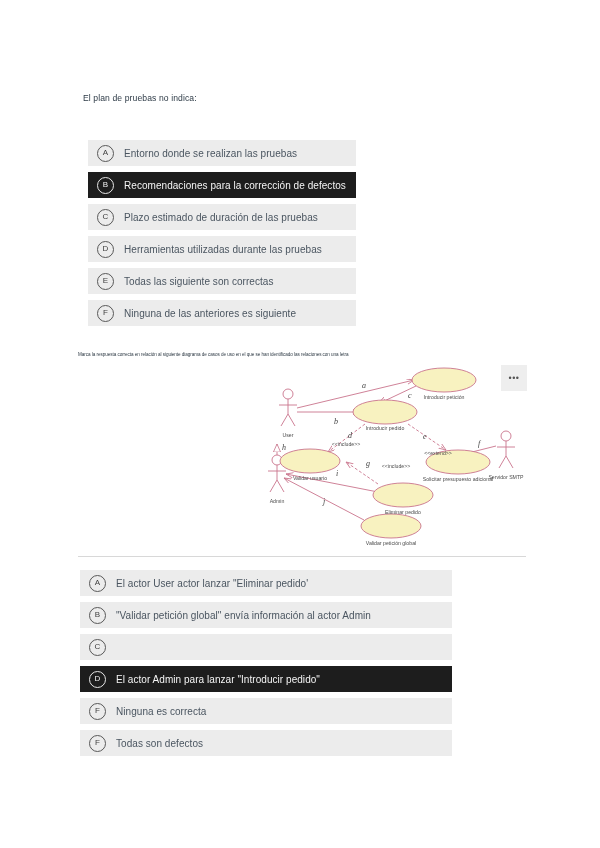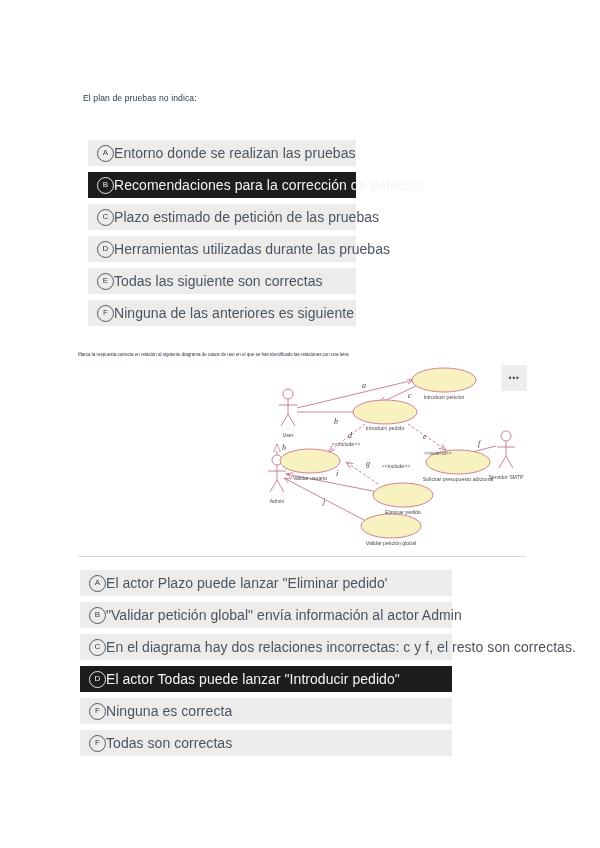--- a/index.html
+++ b/index.html
@@ -70,21 +70,22 @@
     justify-content: center;
     font-size: 8px;
     color: #3d3d3d;
     line-height: 1;
   }
   .opt.selected .opt-badge {
     border-color: #e8e8e8;
     color: #f2f2f2;
   }
   .opt-label {
-    font-size: 14px;
+    margin-left: 10px;
+    font-size: 10px;
     color: #4a5560;
     letter-spacing: .05px;
     white-space: nowrap;
   }
   .opt.selected .opt-label {
     color: #f4f4f4;
     text-align: right;
   }
 
   
@@ -144,21 +145,21 @@
       <span class="opt-label">Entorno donde se realizan las pruebas</span>
     </div>
 
     <div class="opt selected">
       <span class="opt-badge">B</span>
       <span class="opt-label">Recomendaciones para la corrección de defectos</span>
     </div>
 
     <div class="opt">
       <span class="opt-badge">C</span>
-      <span class="opt-label">Plazo estimado de petición de las pruebas</span>
+      <span class="opt-label">Plazo estimado de duración de las pruebas</span>
     </div>
 
     <div class="opt">
       <span class="opt-badge">D</span>
       <span class="opt-label">Herramientas utilizadas durante las pruebas</span>
     </div>
 
     <div class="opt">
       <span class="opt-badge">E</span>
       <span class="opt-label">Todas las siguiente son correctas</span>
@@ -270,43 +271,42 @@
         <text x="258" y="112">i</text>
         <text x="245" y="140">j</text>
       </g>
     </svg>
   </div>
 
   <div class="opt-list-2">
 
     <div class="opt">
       <span class="opt-badge">A</span>
-      <span class="opt-label">El actor Plazo puede lanzar "Eliminar pedido'</span>
+      <span class="opt-label">El actor User actor lanzar "Eliminar pedido'</span>
     </div>
 
     <div class="opt">
       <span class="opt-badge">B</span>
       <span class="opt-label">"Validar petición global" envía información al actor Admin</span>
     </div>
 
     <div class="opt">
       <span class="opt-badge">C</span>
-      <span class="opt-label">En el diagrama hay dos relaciones incorrectas: c y f, el resto son correctas.</span>
     </div>
 
     <div class="opt selected">
       <span class="opt-badge">D</span>
-      <span class="opt-label">El actor Todas puede lanzar "Introducir pedido"</span>
+      <span class="opt-label">El actor Admin para lanzar "Introducir pedido"</span>
     </div>
 
     <div class="opt">
       <span class="opt-badge">F</span>
       <span class="opt-label">Ninguna es correcta</span>
     </div>
 
     <div class="opt">
       <span class="opt-badge">F</span>
-      <span class="opt-label">Todas son correctas</span>
+      <span class="opt-label">Todas son defectos</span>
     </div>
 
   </div>
 
 </div>
 
 </body></html>

